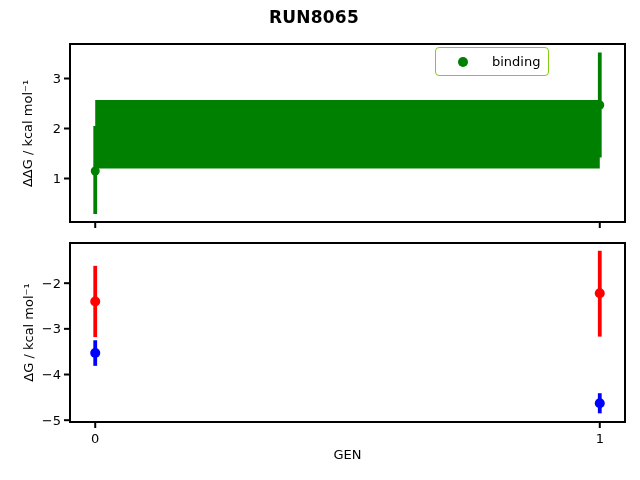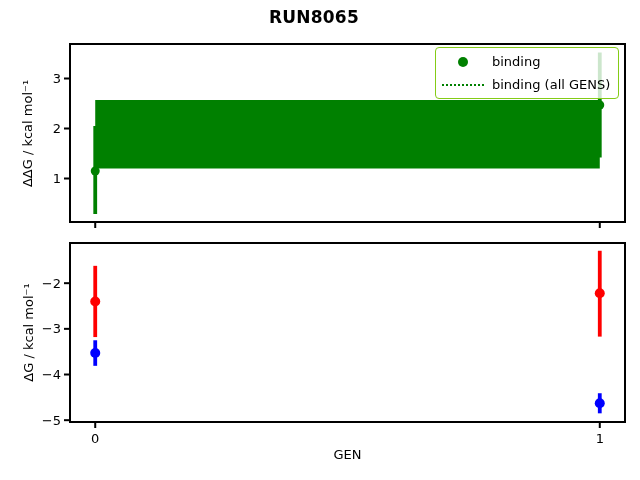--- a/index.html
+++ b/index.html
@@ -77,21 +77,15 @@
   </div>
   <div class="xlabel">GEN</div>
 
   <div class="legend" id="legend-top">
     <div class="lrow">
       <span class="sample">
           <span class="dot" style="background-color: rgb(0, 128, 0);"></span>
         </span>
       <span class="ltext">binding</span>
     </div>
-    <div class="lrow">
-      <span class="sample">
-          <span class="dline" style="border-top-color: rgb(0, 128, 0);"></span>
-        </span>
-      <span class="ltext">binding (all GENS)</span>
-    </div>
   </div>
 
 </div>
 
 </body></html>

